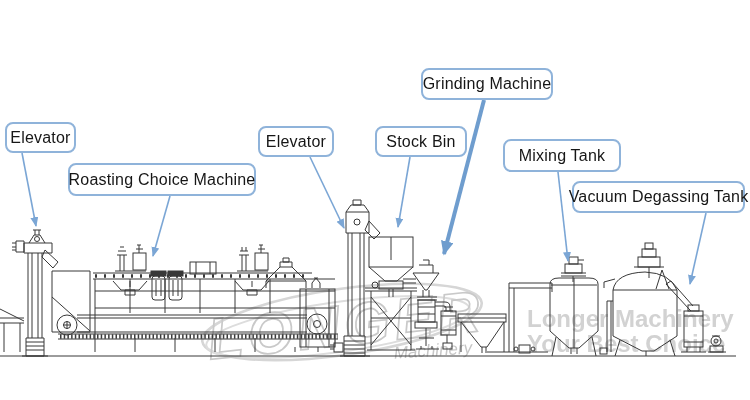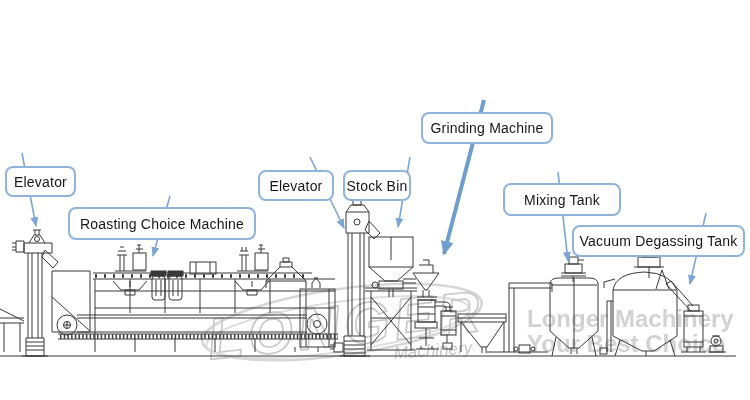--- a/index.html
+++ b/index.html
@@ -4,23 +4,22 @@
 <style>
   html,body{margin:0;padding:0;background:#fff;}
   #stage{
     position:relative;width:750px;height:400px;background:#ffffff;overflow:hidden;
     font-family:"Liberation Sans",sans-serif;
   }
   #drawing{position:absolute;left:0;top:0;}
   .callout{
     position:absolute;display:flex;align-items:center;justify-content:center;
     background:#ffffff;border:2px solid #8fb3da;border-radius:8px;
-    font-size:14px;color:#161616;white-space:nowrap;box-sizing:border-box;
+    font-size:16px;color:#161616;white-space:nowrap;box-sizing:border-box;
     letter-spacing:.2px;
-    margin-top:44px;
   }
   svg .ln{stroke:#383838;stroke-width:1;fill:none;}
   svg .fl{stroke:#383838;stroke-width:1;fill:#383838;}
   svg text{font-family:"Liberation Sans",sans-serif;}
 </style>
 </head>
 <body>
 
 <div id="stage">
 
@@ -182,20 +181,20 @@
     <line x1="706" y1="213" x2="690" y2="284" marker-end="url(#arr)"></line>
   </g>
 </svg>
 
   <div class="callout" style="left:5px;   top:122px; width:71px;  height:31px;">Elevator</div>
 
   <div class="callout" style="left:68px;  top:163px; width:188px; height:33px;">Roasting Choice Machine</div>
 
   <div class="callout" style="left:258px; top:126px; width:76px;  height:31px;">Elevator</div>
 
-  <div class="callout" style="left:343px; top:126px; width:68px;  height:31px;">Stock Bin</div>
+  <div class="callout" style="left:375px; top:126px; width:92px;  height:31px;">Stock Bin</div>
 
   <div class="callout" style="left:421px; top:68px;  width:132px; height:32px;">Grinding Machine</div>
 
   <div class="callout" style="left:503px; top:139px; width:118px; height:33px;">Mixing Tank</div>
 
   <div class="callout" style="left:572px; top:181px; width:173px; height:32px;">Vacuum Degassing Tank</div>
 </div>
 
 </body></html>

